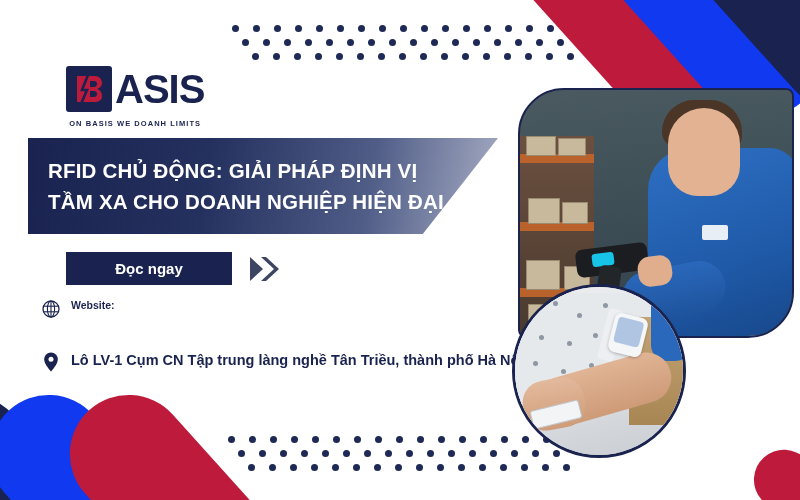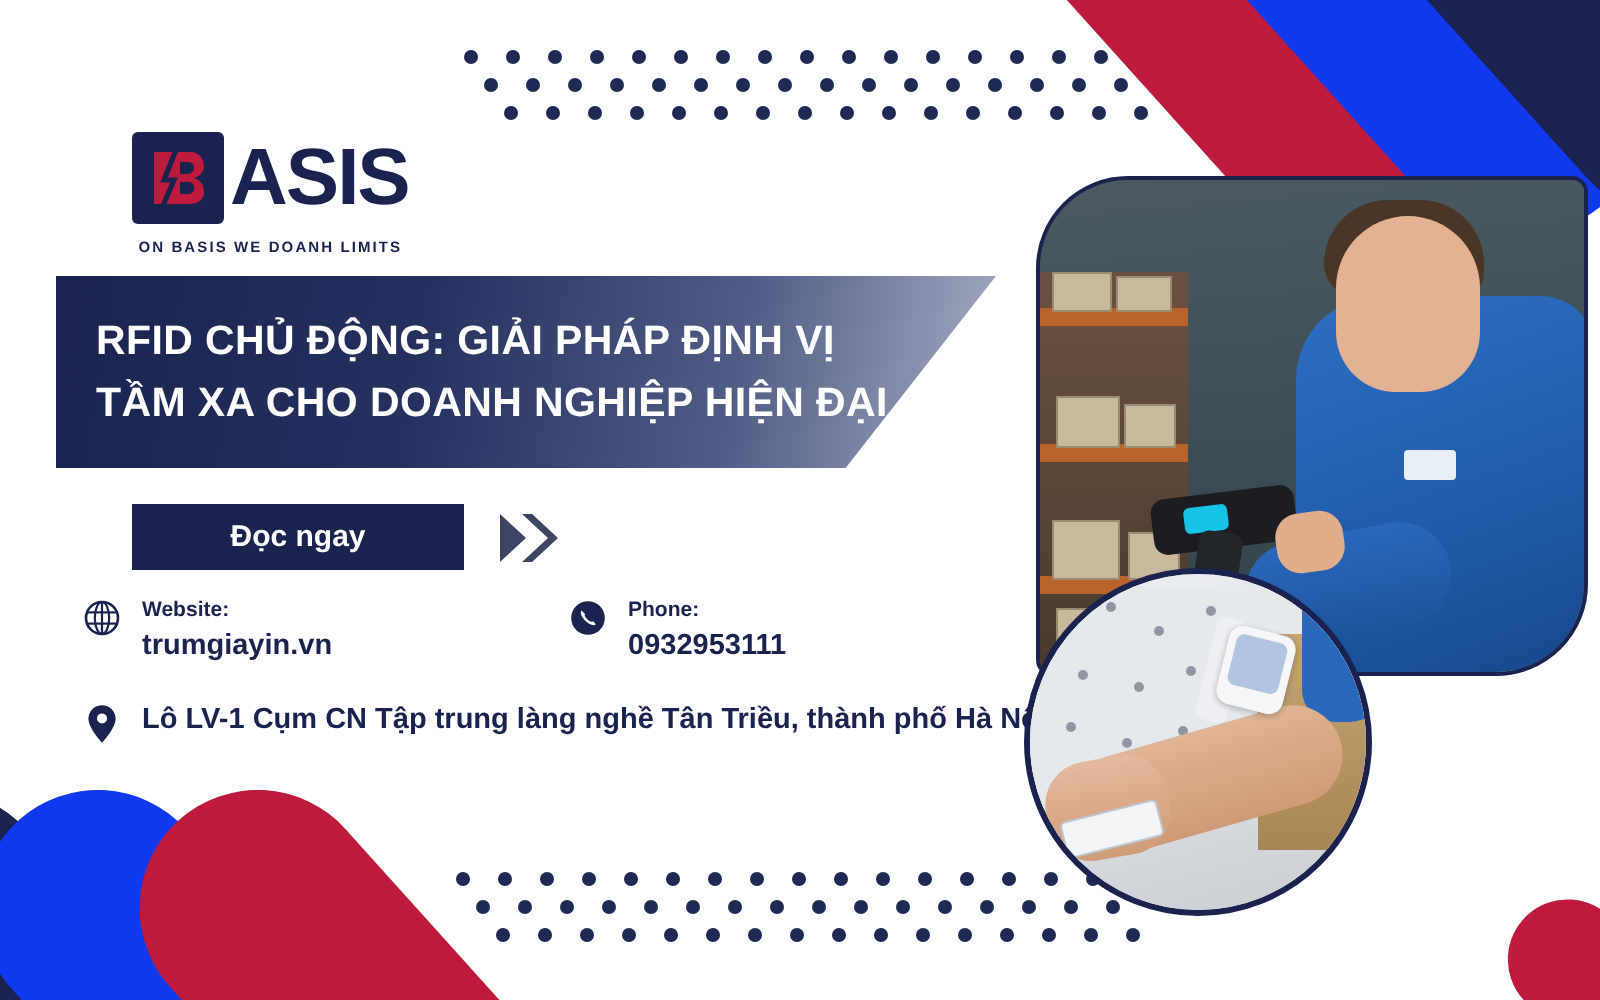--- a/index.html
+++ b/index.html
@@ -464,37 +464,23 @@
       <svg width="18" height="18" viewBox="0 0 18 18">
         <circle cx="9" cy="9" r="8" fill="none" stroke="#1A2350" stroke-width="1.3"></circle>
         <ellipse cx="9" cy="9" rx="3.6" ry="8" fill="none" stroke="#1A2350" stroke-width="1.1"></ellipse>
         <line x1="1" y1="6.2" x2="17" y2="6.2" stroke="#1A2350" stroke-width="1.1"></line>
         <line x1="1" y1="11.8" x2="17" y2="11.8" stroke="#1A2350" stroke-width="1.1"></line>
         <line x1="9" y1="1" x2="9" y2="17" stroke="#1A2350" stroke-width="1.1"></line>
       </svg>
     </span>
     <span class="contact-text">
       <span class="contact-label">Website:</span>
-      <span class="contact-value">trumgiayin.vn</span>
     </span>
   </div>
 
-  <div class="contact-block" id="contact-phone">
-    <span class="contact-icon">
-      <svg width="18" height="18" viewBox="0 0 18 18">
-        <circle cx="9" cy="9" r="8.4" fill="#1A2350"></circle>
-        <path d="M5.8 5.2 C5.2 5.8 5.2 7 6.2 8.6 C7.2 10.2 8.8 11.6 10.4 12.3 C11.6 12.8 12.5 12.6 12.9 12.1
-                 L11.6 10.6 C11.2 10.9 10.8 11 10.3 10.8 C9.3 10.4 8.1 9.3 7.5 8.3 C7.2 7.8 7.3 7.4 7.6 7.1 Z" fill="#FFFFFF"></path>
-      </svg>
-    </span>
-    <span class="contact-text">
-      <span class="contact-label">Phone:</span>
-      <span class="contact-value">0932953111</span>
-    </span>
-  </div>
 
   <div class="contact-block" id="contact-address">
     <span class="contact-icon">
       <svg width="16" height="20" viewBox="0 0 16 20">
         <path d="M8 0.6 C4.2 0.6 1.2 3.6 1.2 7.4 C1.2 12.2 8 19.4 8 19.4 C8 19.4 14.8 12.2 14.8 7.4
                  C14.8 3.6 11.8 0.6 8 0.6 Z" fill="#1A2350"></path>
         <circle cx="8" cy="7.2" r="2.5" fill="#FFFFFF"></circle>
       </svg>
     </span>
     <span class="contact-text">

